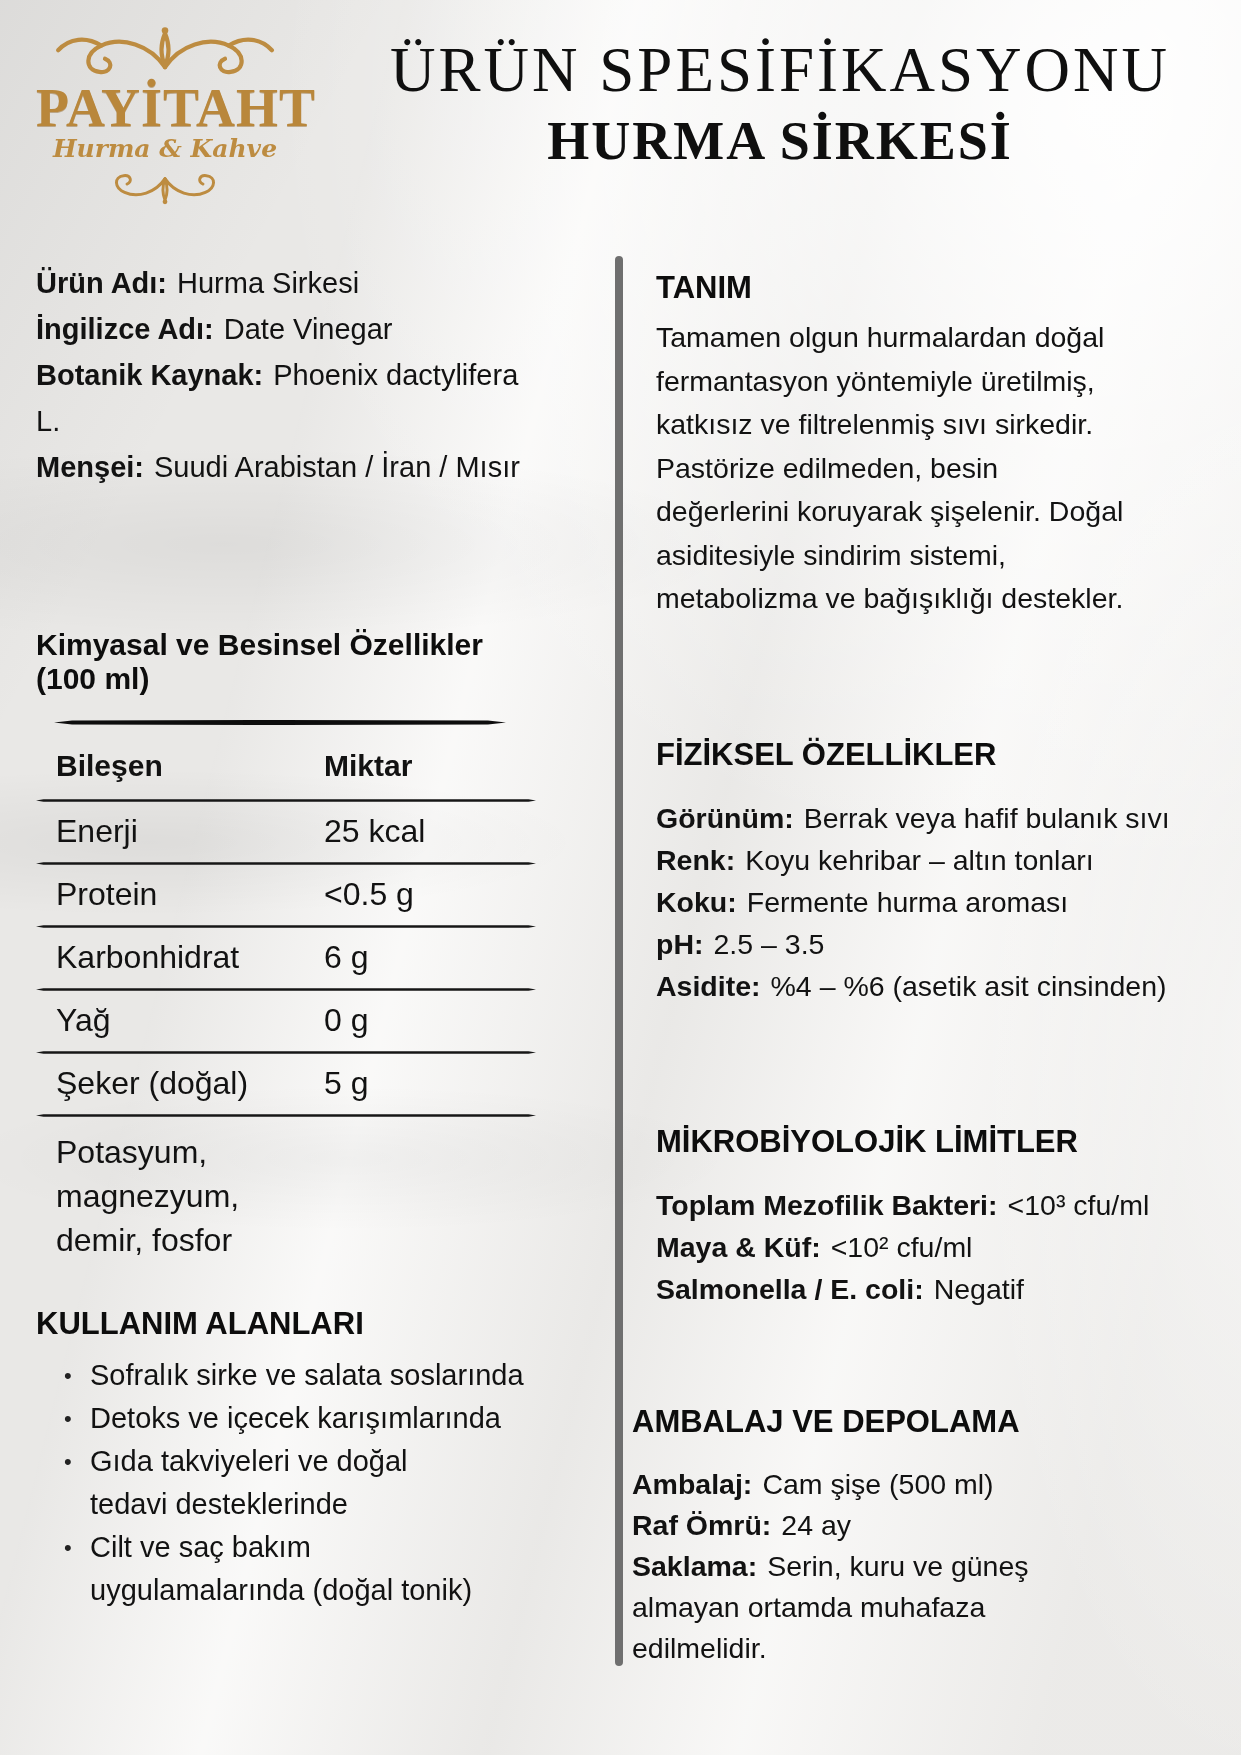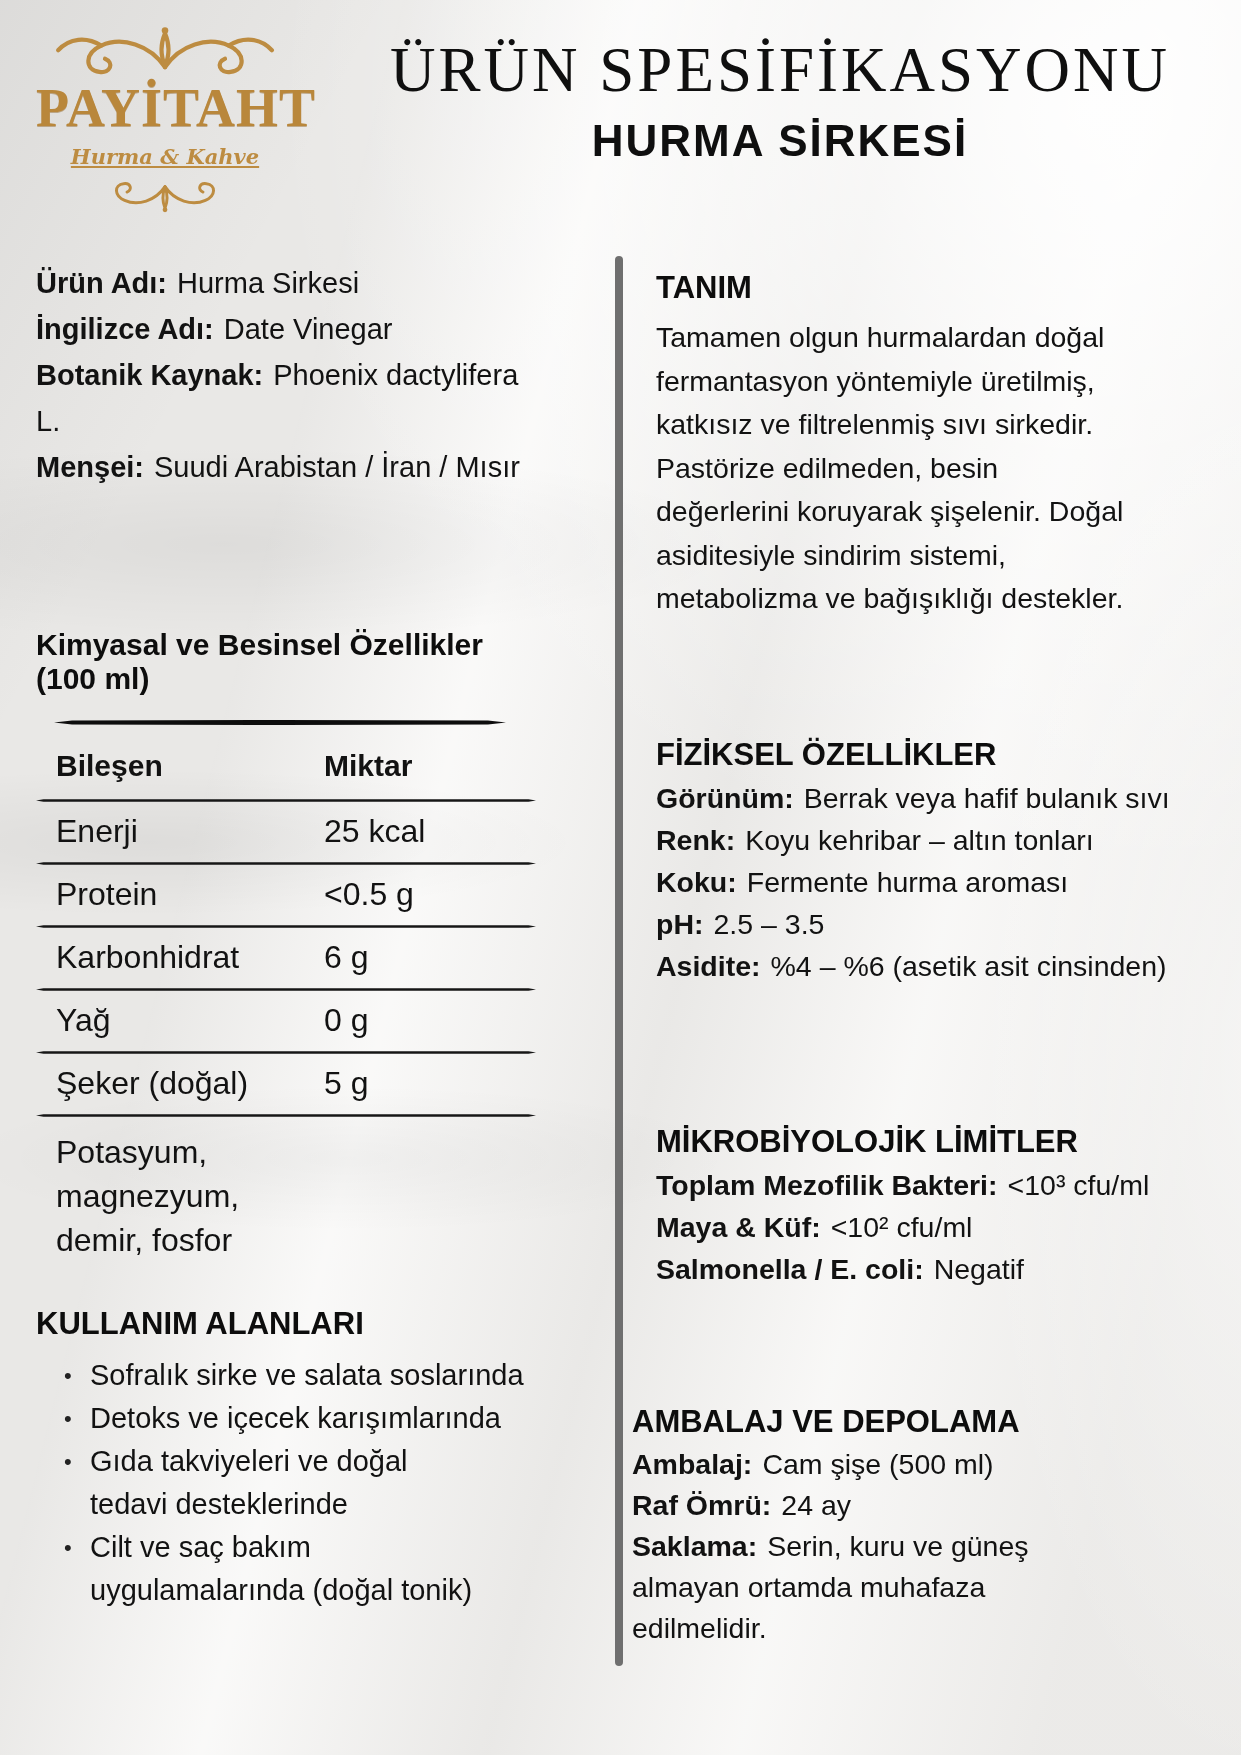--- a/index.html
+++ b/index.html
@@ -25,30 +25,30 @@
 
   
   .logo { position:absolute; left:36px; top:24px; width:258px; text-align:center; color:#b9873b; }
   .logo .brand {
     font-family:"Liberation Serif", serif; font-weight:700; font-size:54px; line-height:48px;
     letter-spacing:1px; color:#b9873b;
     text-shadow:0 1px 0 rgba(141,96,32,0.45);
   }
   .logo .subtitle {
     font-family:"DejaVu Serif", serif; font-style:italic; font-weight:700;
-    font-size:21px; line-height:30px; margin-top:10px; color:#bd8c41;text-decoration:underline;
+    font-size:25px; line-height:30px; margin-top:2px; color:#bd8c41;
   }
   .flourish { display:block; margin:0 auto; color:#bd8c41; }
 
   .title-block { position:absolute; left:330px; top:26px; width:900px; text-align:center; color:#0f0f0f; }
   .title-block h1 {
     font-family:"Liberation Serif", serif; font-weight:400; font-size:63px; line-height:72px; letter-spacing:3px;margin-top:8px;
   }
   .title-block h2 {
-    font-family:Liberation Sans, sans-serif; font-weight:700; font-size:44px; line-height:62px; letter-spacing:2px; margin-top:4px;
+    font-family:Liberation Serif, serif; font-weight:700; font-size:54px; line-height:62px; letter-spacing:2px; margin-top:4px;
   }
 
   
   .kv { font-size:29px; }
   .kv .label { font-weight:700; margin-right:10px; }
   h3.sec { font-size:31px; font-weight:700; color:#0d0d0d; }
 
   
   .product-info { position:absolute; left:36px; top:260px; width:512px; }
   .product-info .kv { line-height:46px; }
@@ -74,21 +74,21 @@
 
   
   .divider { position:absolute; left:615px; top:256px; width:8px; height:1410px; border-radius:5px; background:#6f6f6f; }
 
   
   .tanim { position:absolute; left:656px; top:270px; width:480px; }
   .tanim p { margin-top:10px; font-size:28.5px; line-height:43.5px; width:472px; }
 
   .physical { position:absolute; left:656px; top:737px; width:565px; }
   .physical .kv, .micro .kv { line-height:42px; font-size:28.5px; }
-  .physical .items, .micro .items, .packaging .items { margin-top:4px; }
+  .physical .items, .micro .items, .packaging .items { margin-top:24px; }
 
   .micro { position:absolute; left:656px; top:1124px; width:580px; }
   .packaging { position:absolute; left:632px; top:1404px; width:478px; }
   .packaging .kv { line-height:41px; font-size:28.5px; }
 </style>
 </head>
 <body>
 
 <div id="page">
 

